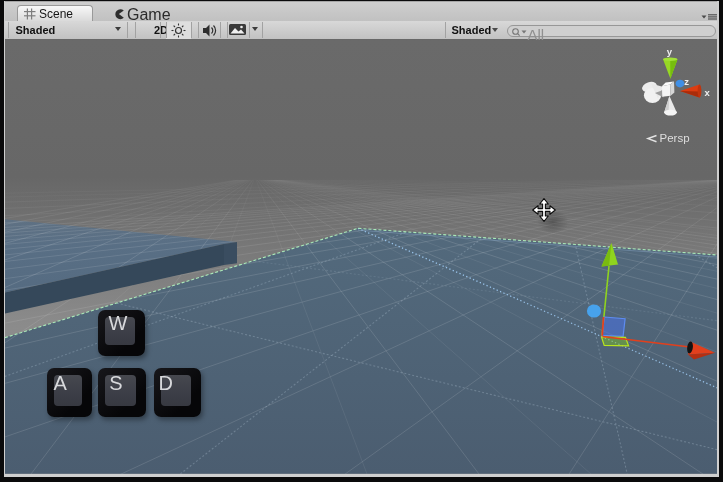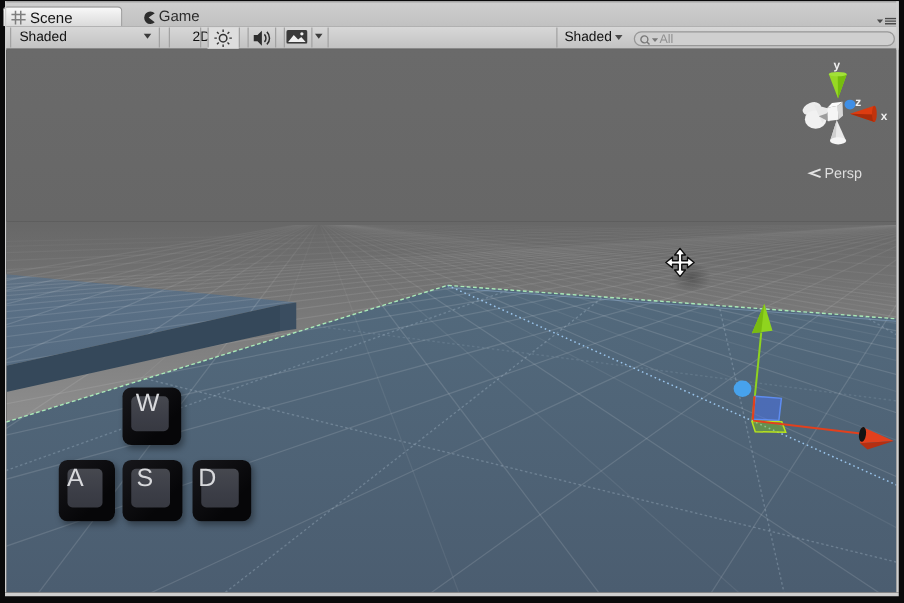--- a/index.html
+++ b/index.html
@@ -1,31 +1,31 @@
 <!DOCTYPE html>
 <html><head><meta charset="utf-8"><style>
 html,body{margin:0;padding:0;width:723px;height:482px;overflow:hidden;background:#0a0a0b;
  font-family:"Liberation Sans",sans-serif;-webkit-font-smoothing:antialiased;}
 #tabstrip{position:absolute;left:4px;top:1px;width:715px;height:19.5px;
  background:linear-gradient(#cfcfcf,#c1c1c1);box-shadow:inset 0 1px 0 #a6a6a6;}
-#scenetab{position:absolute;left:2px;top:4.5px;width:96px;height:16px;
+#scenetab{position:absolute;left:17px;top:4.5px;width:76px;height:16px;
  background:linear-gradient(#f8f8f8,#dadada);border:1px solid #999999;border-bottom:none;
  border-radius:4px 4px 0 0;box-sizing:border-box;}
 #scenetab .txt{position:absolute;left:21px;top:1.5px;font-size:12px;color:#151515;}
-#gamelbl{position:absolute;left:127px;top:6px;font-size:12px;color:#2b2b2b;}
+#gamelbl{position:absolute;left:127px;top:6px;font-size:16px;color:#2b2b2b;}
 #toolbar{position:absolute;left:4px;top:20.5px;width:715px;height:18.5px;
  background:linear-gradient(#d8d8d8,#c2c2c2);border-bottom:1px solid #686868;}
 .sep{position:absolute;top:22px;width:1px;height:16px;background:#a2a2a2;}
-.tbtxt{position:absolute;top:24px;font-size:11px;color:#111;}
+.tbtxt{position:absolute;top:24px;font-size:11px;color:#111;font-weight:bold;}
 .caret{position:absolute;width:0;height:0;border-left:3.5px solid transparent;
  border-right:3.5px solid transparent;border-top:4px solid #3c3c3c;}
 #lightbtn{position:absolute;left:166px;top:21.5px;width:25px;height:17px;background:#dedede;}
 #search{position:absolute;left:507px;top:25px;width:209px;height:11.5px;border-radius:7px;
  background:#cfcfcf;border:1px solid #979797;box-sizing:border-box;}
-#search .all{position:absolute;left:19.5px;top:-0.5px;font-size:10px;color:#909090;}
+#search .all{position:absolute;left:19.5px;top:-0.5px;font-size:15px;color:#909090;}
 .lb{position:absolute;background:#cfcfcf;}
 .key{position:absolute;background:linear-gradient(135deg,#17171b,#060608 70%);border-radius:7px;
  box-shadow:2px 3px 5px rgba(0,0,0,0.35);}
 .key .face{position:absolute;left:7px;top:6.5px;right:10px;bottom:11px;border-radius:4px;
  background:linear-gradient(#46484f,#3b3d46 65%,#373941);}
 .key span{position:absolute;font-size:20px;color:#d8d9dc;}
 </style></head><body>
 
 <div id="tabstrip"></div>
 <div id="scenetab">

